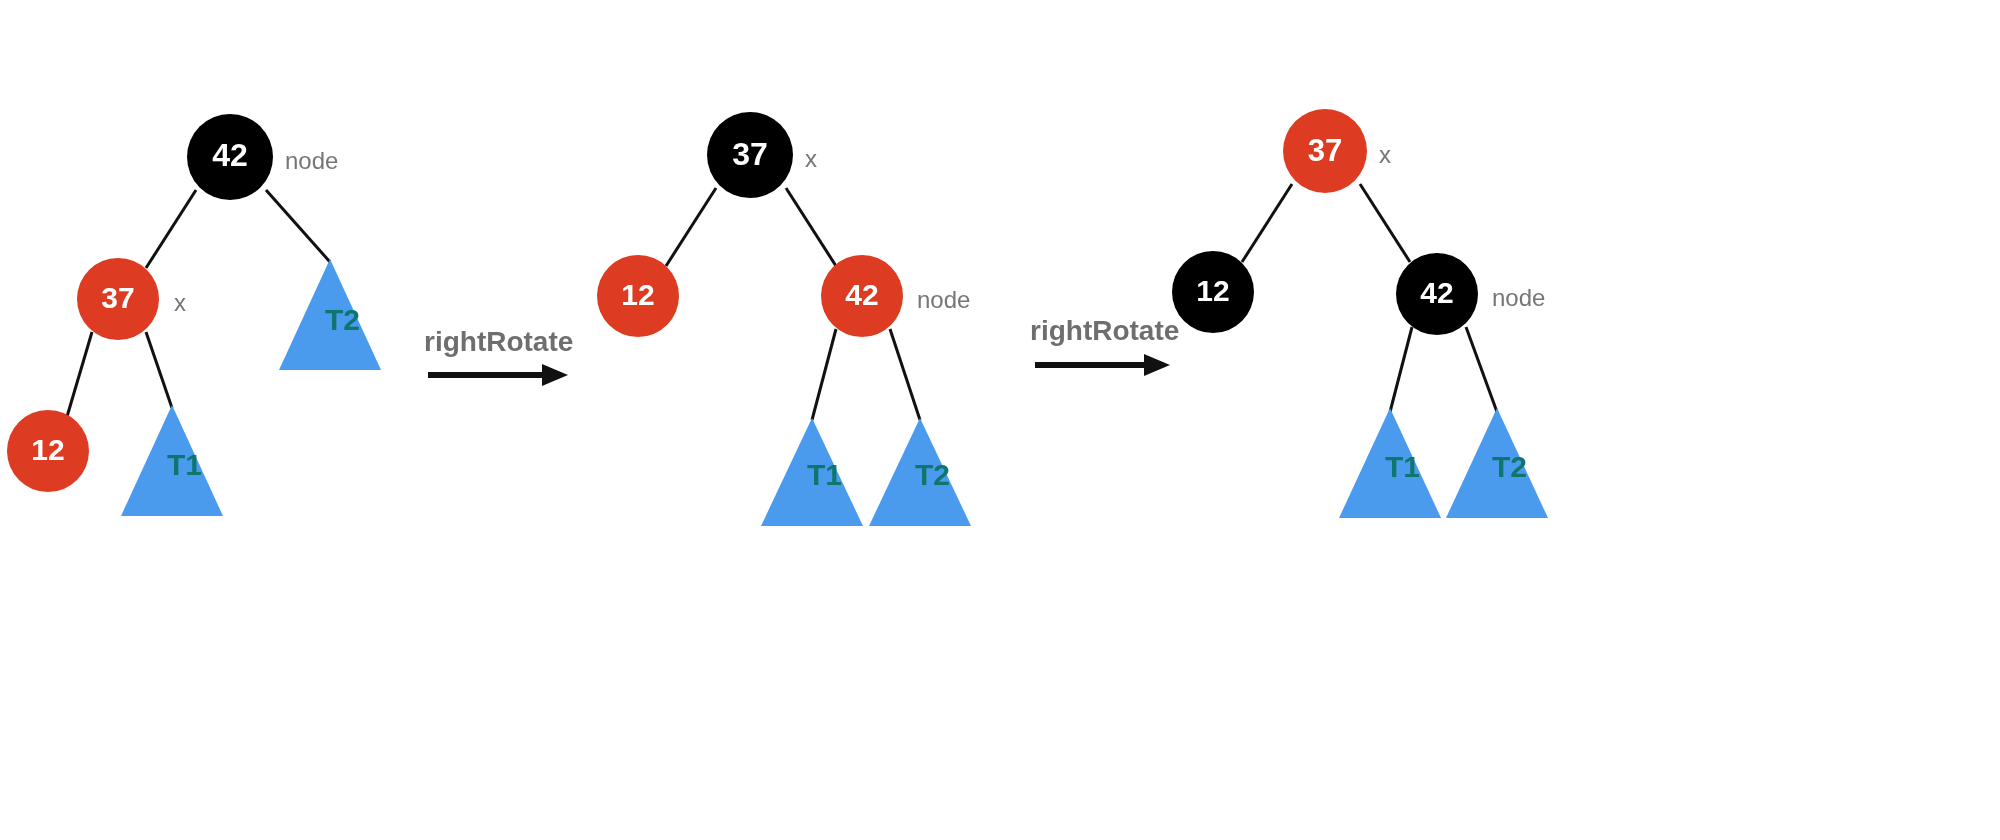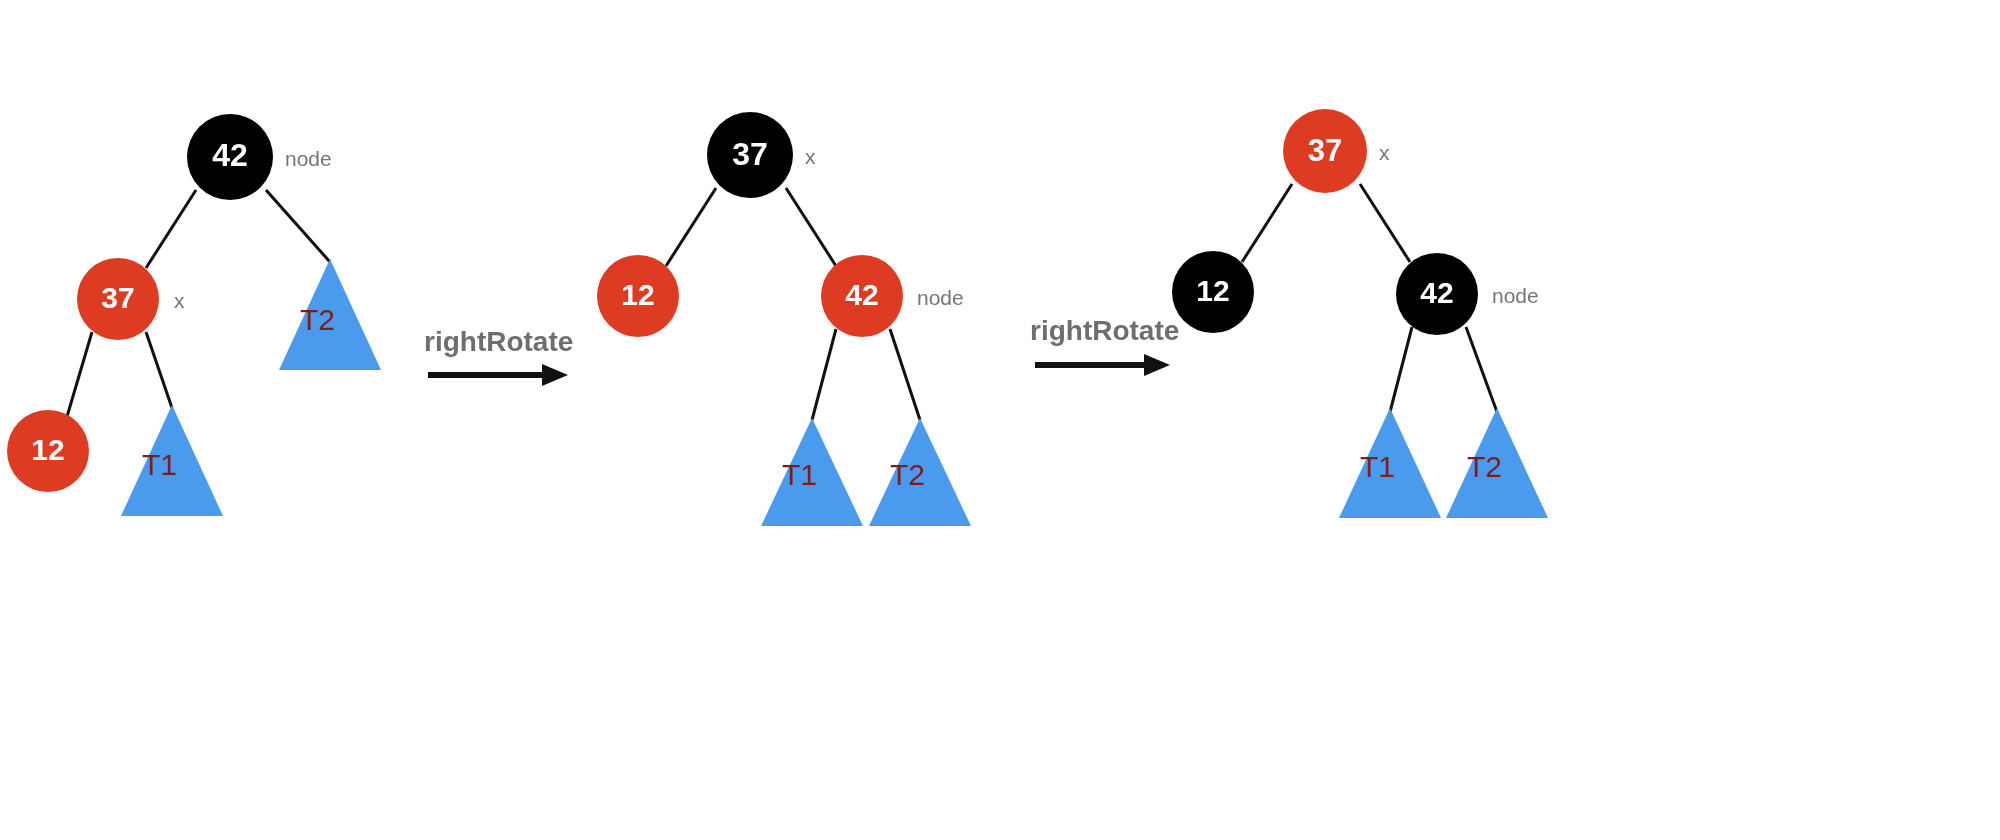--- a/index.html
+++ b/index.html
@@ -31,35 +31,35 @@
     position: absolute;
     color: #ffffff;
     font-weight: bold;
     font-family: "Liberation Sans", sans-serif;
     text-align: center;
     pointer-events: none;
     white-space: nowrap;
   }
   .tri-label {
     position: absolute;
-    color: #7f1d1d;
-    font-weight: normal;
+    color: #0f766e;
+    font-weight: bold;
     font-family: "Liberation Sans", sans-serif;
-    text-align: left;
+    text-align: right;
     pointer-events: none;
     white-space: nowrap;
   }
   .annot {
     position: absolute;
     color: #767676;
     font-family: "Liberation Sans", sans-serif;
     white-space: nowrap;
   }
   .annot-small {
-    font-size: 21px;
+    font-size: 24px;
     font-weight: normal;
     text-align: center;
   }
   .op-label {
     position: absolute;
     color: #6e6e6e;
     font-family: "Liberation Sans", sans-serif;
     font-weight: bold;
     font-size: 28px;
     white-space: nowrap;

